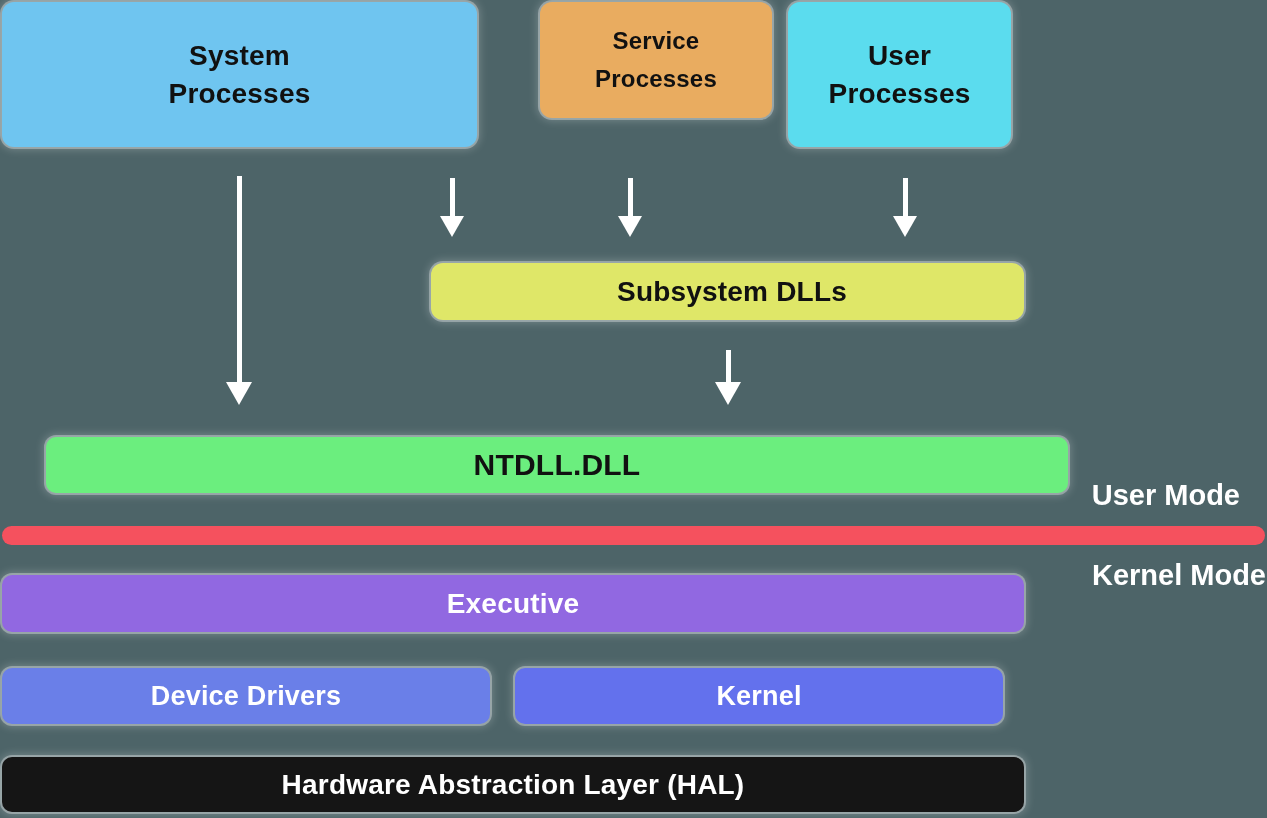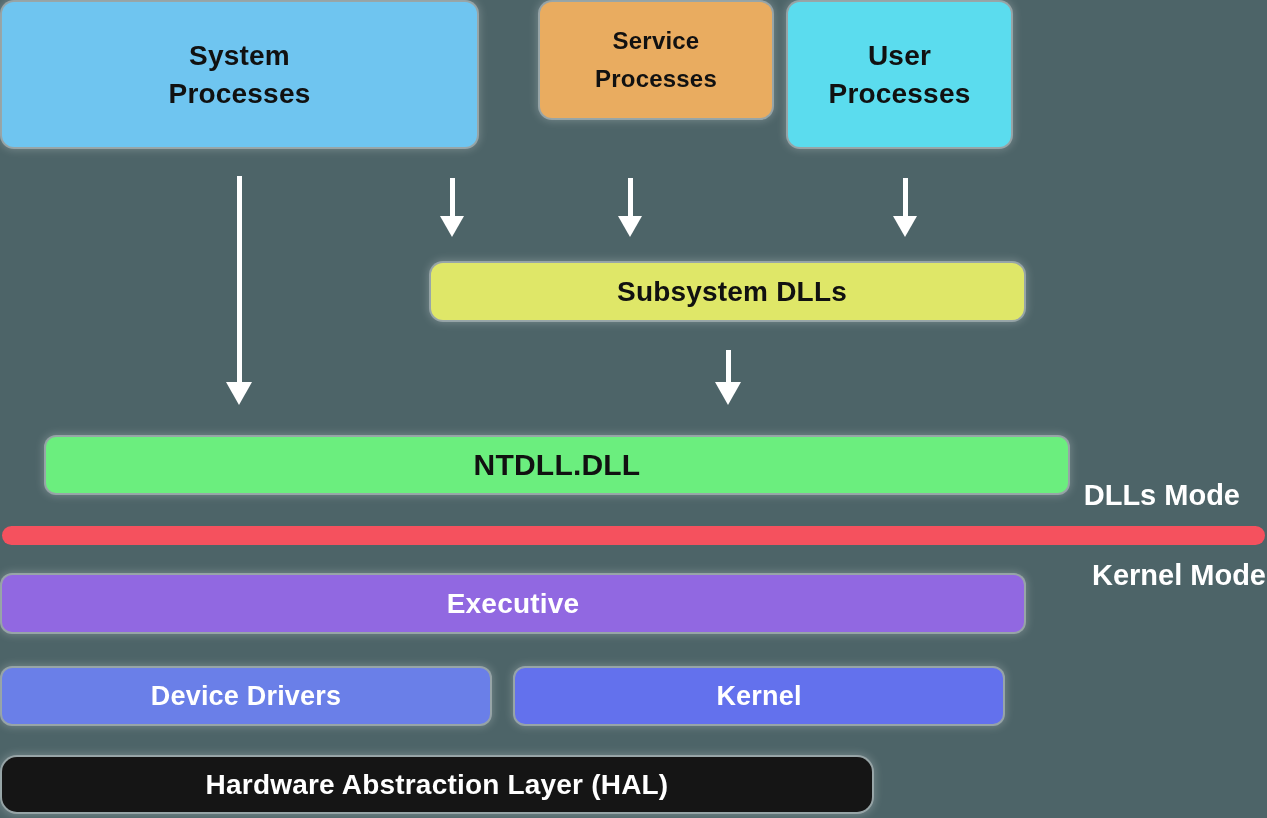--- a/index.html
+++ b/index.html
@@ -43,21 +43,21 @@
   .divider {
     position: absolute;
     left: 2px; top: 526px; width: 1263px; height: 19px;
     border-radius: 10px;
   }
 
   
   .box-executive { left: 2px;   top: 575px; width: 1022px; height: 57px; font-size: 28px; border-radius: 10px; }
   .box-device    { left: 2px;   top: 668px; width: 488px;  height: 56px; font-size: 27px; border-radius: 10px; }
   .box-kernel    { left: 515px; top: 668px; width: 488px;  height: 56px; font-size: 27px; border-radius: 10px; }
-  .box-hal       { left: 2px;   top: 757px; width: 870px; height: 55px; font-size: 28px; border-radius: 15px; }
+  .box-hal       { left: 2px;   top: 757px; width: 1022px; height: 55px; font-size: 28px; border-radius: 10px; }
 
   
   .mode-label {
     position: absolute;
     font-weight: bold;
     font-size: 29px;
     color: #ffffff;
     white-space: nowrap;
   }
   .mode-user   { top: 479px; right: 27px; }
@@ -129,21 +129,21 @@
 
   <div class="arrow arrow-mid">
     <div class="shaft"></div>
     <div class="head"></div>
   </div>
 
   <div class="box box-ntdll dark-text" style="background-color: rgb(107, 238, 126); color: rgb(17, 17, 17);">
     <span>NTDLL.DLL</span>
   </div>
 
-  <div class="mode-label mode-user">DLLs Mode</div>
+  <div class="mode-label mode-user">User Mode</div>
 
   <div class="divider" style="background-color: rgb(245, 81, 94);"></div>
 
   <div class="mode-label mode-kernel">Kernel Mode</div>
 
   <div class="box box-device light-text" style="background-color: rgb(106, 127, 232); color: rgb(255, 255, 255);">
     <span>Device Drivers</span>
   </div>
 
   <div class="box box-executive light-text" style="background-color: rgb(145, 104, 225); color: rgb(255, 255, 255);">

